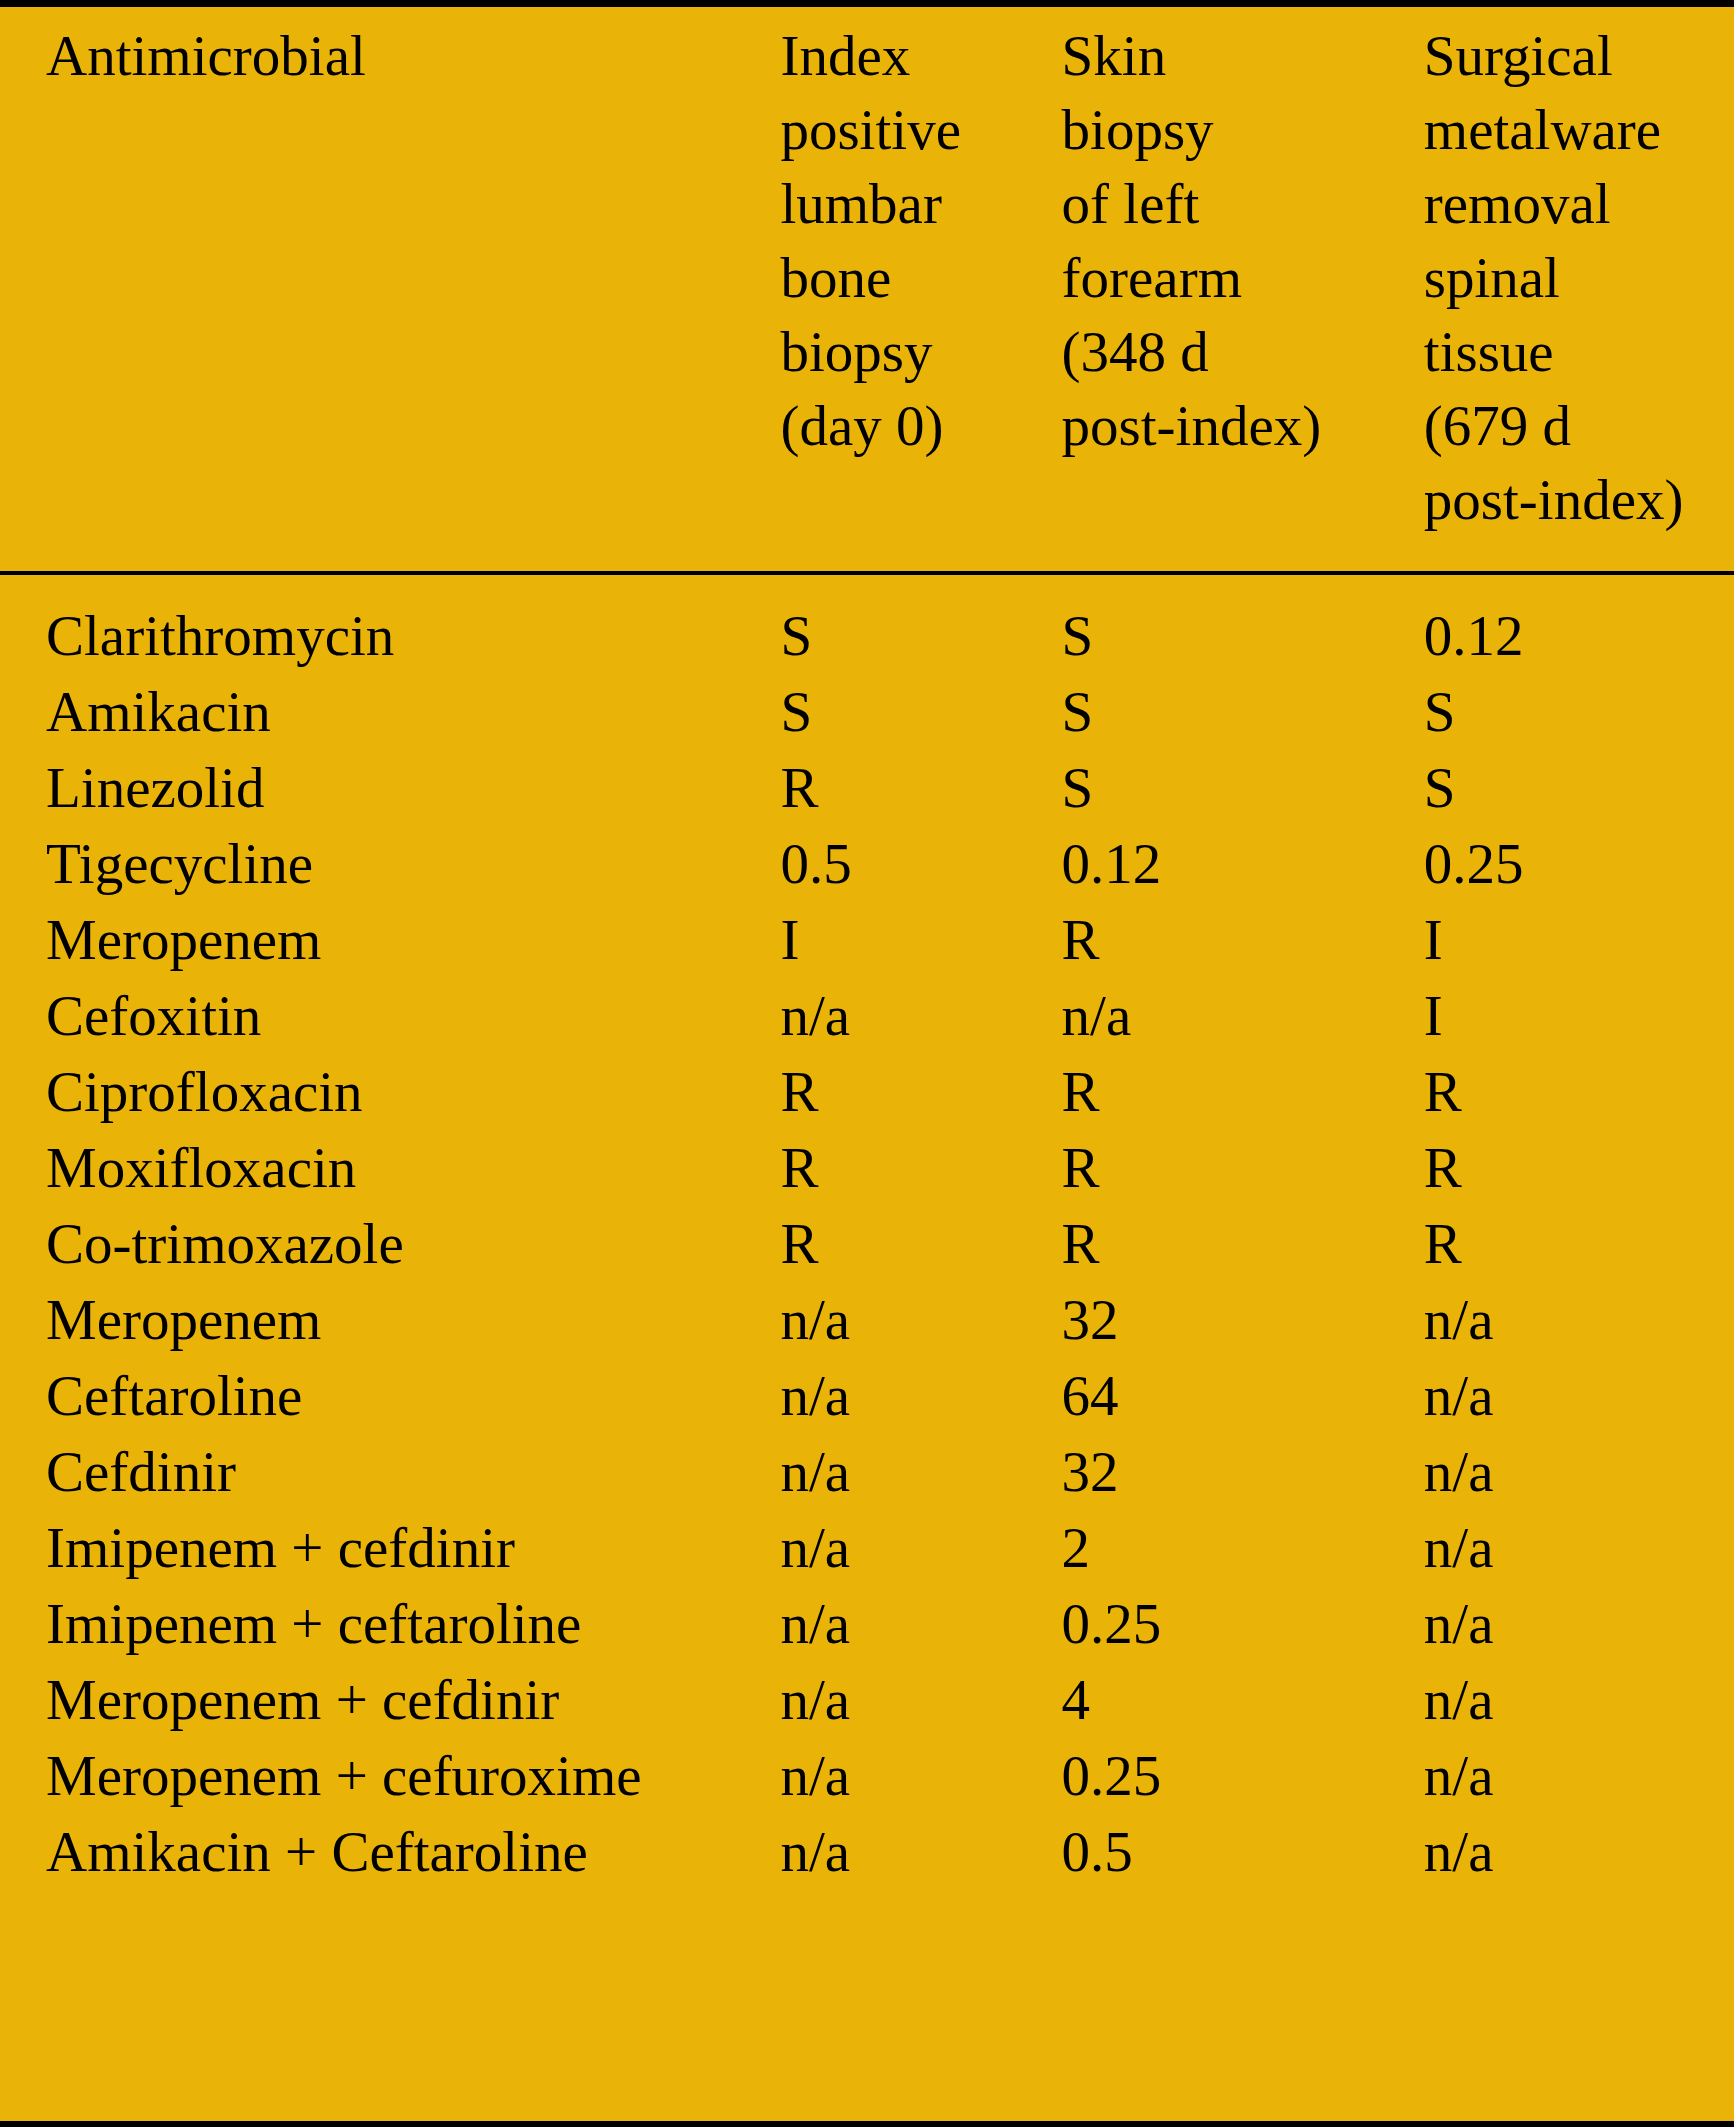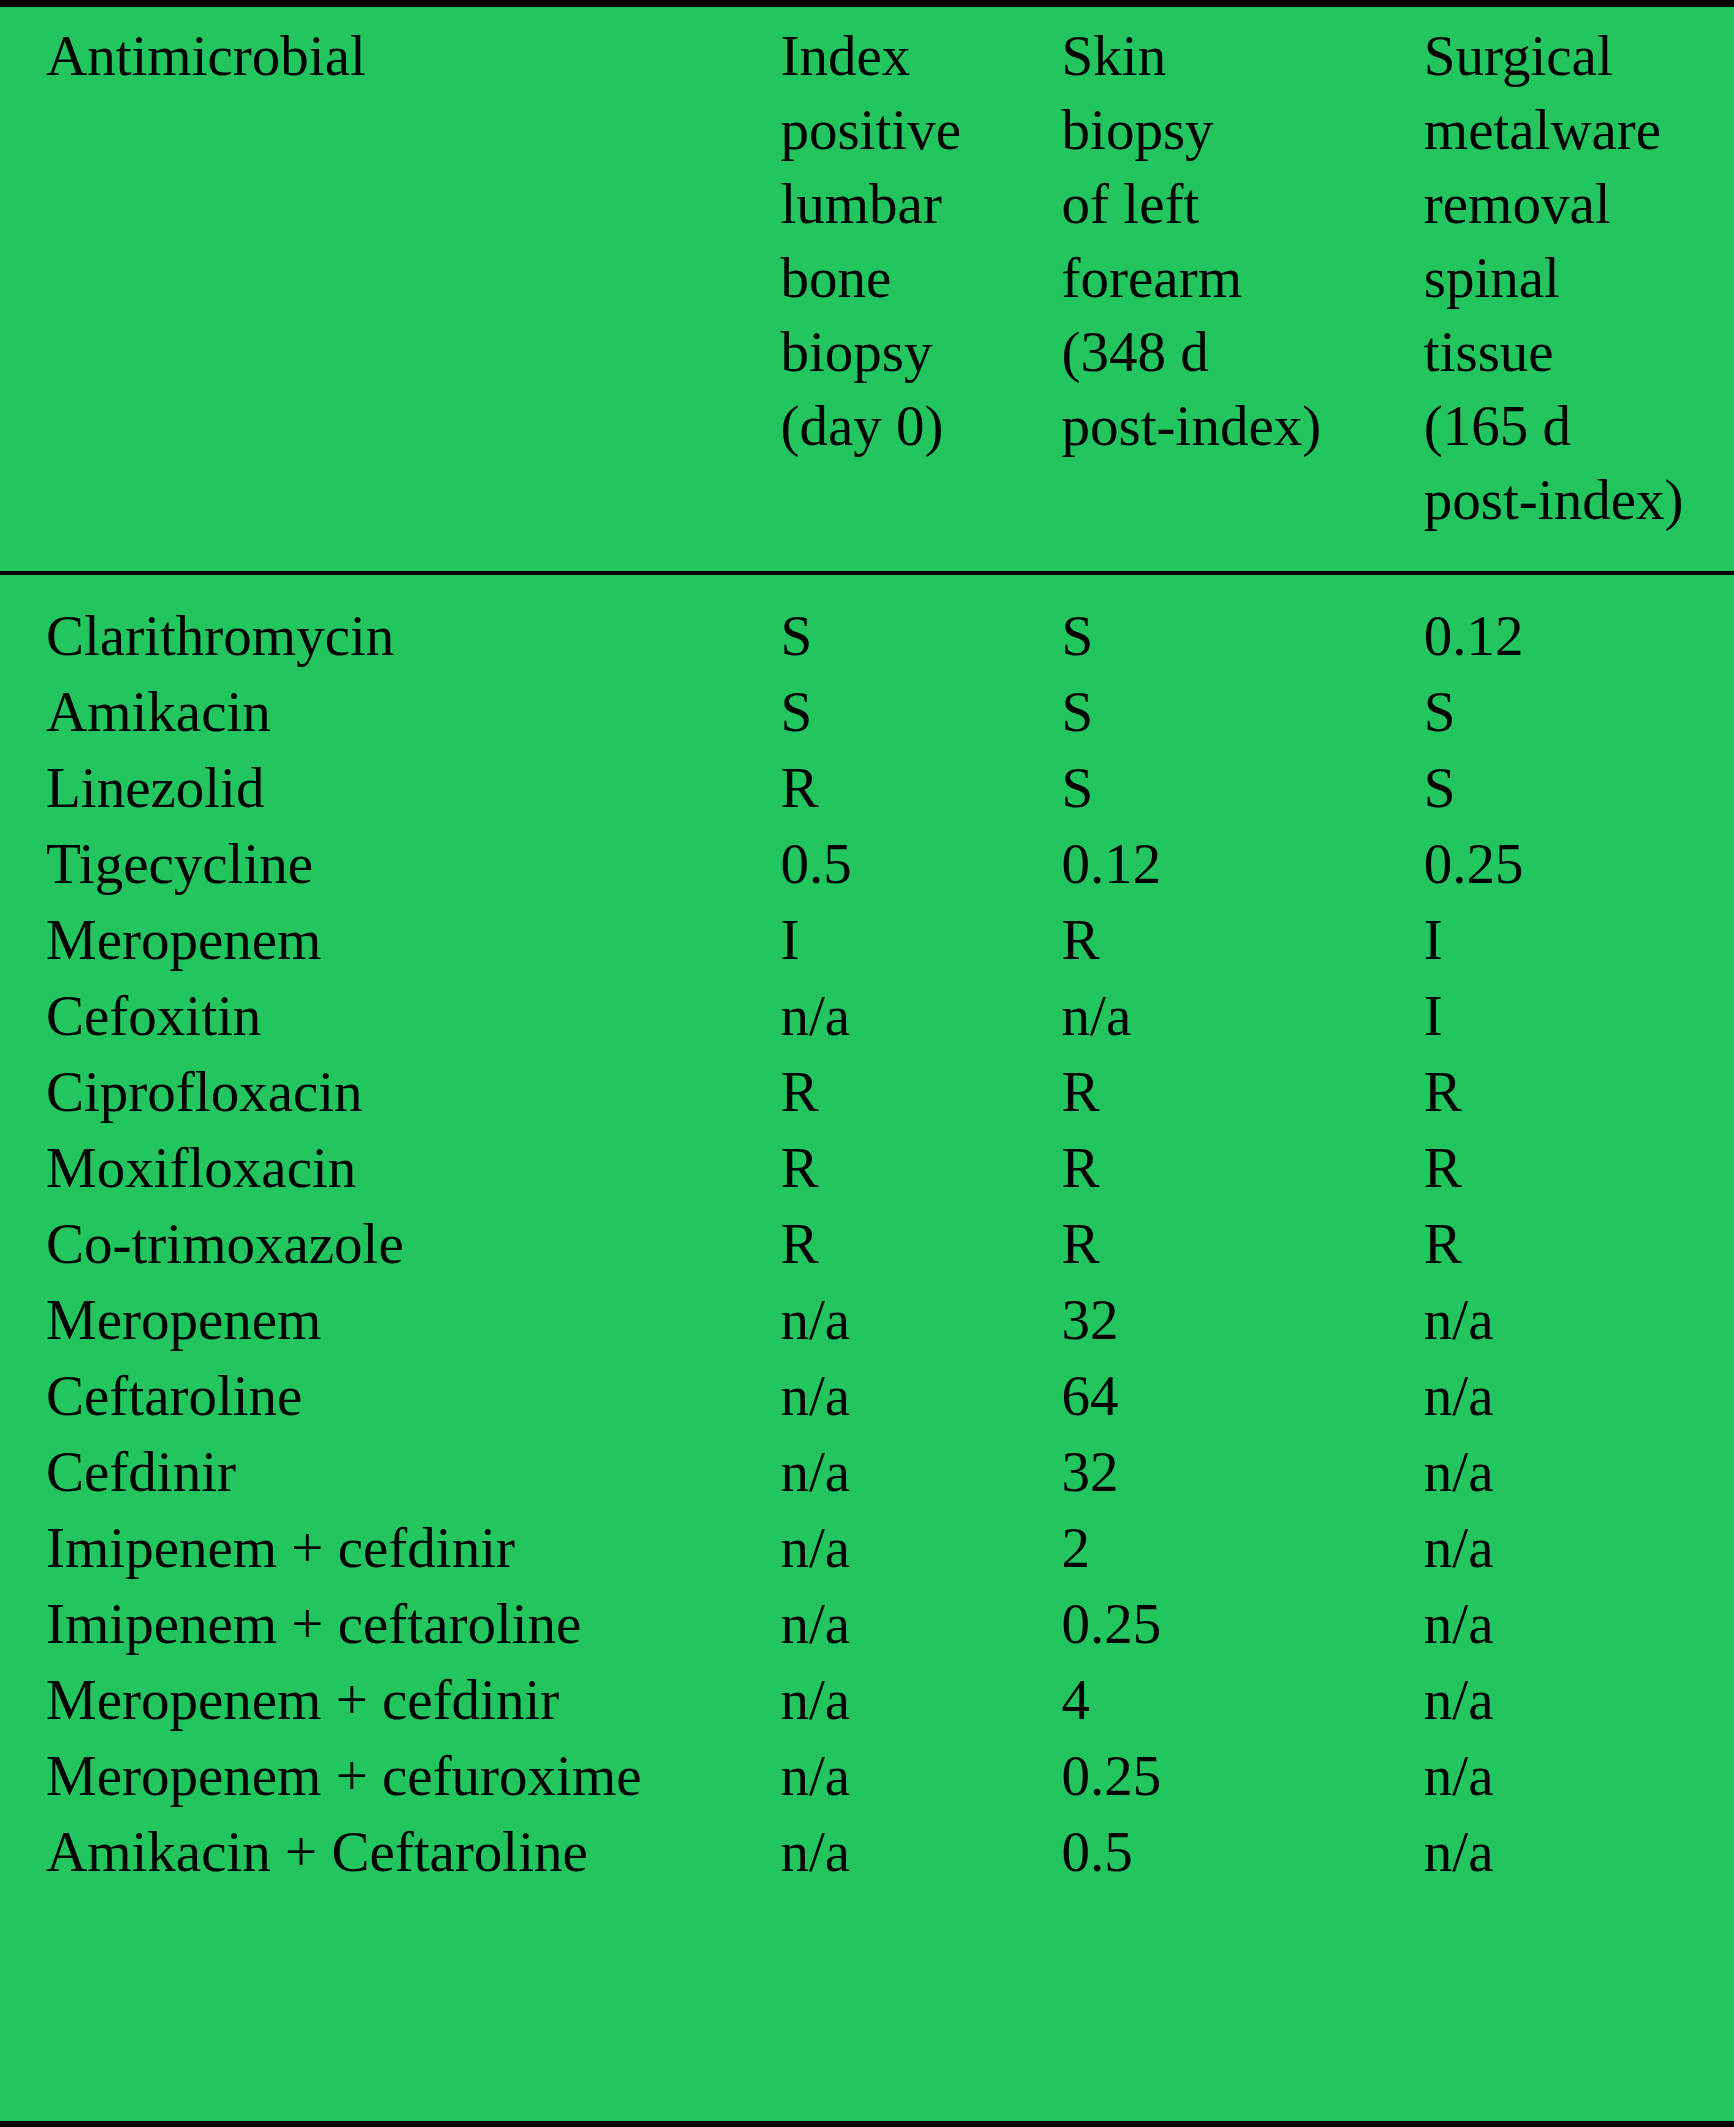--- a/index.html
+++ b/index.html
@@ -5,21 +5,21 @@
   html, body {
     margin: 0;
     padding: 0;
     background: #ffffff;
   }
   .page {
     position: relative;
     box-sizing: border-box;
     width: 1734px;
     height: 2127px;
-    background: #22c55e;
+    background: #eab308;
     border-top: 7.6px solid #000000;
     border-bottom: 6.7px solid #000000;
     overflow: hidden;
   }
   table.suscept {
     width: 1734px;
     border-collapse: collapse;
     table-layout: fixed;
     font-family: "Liberation Serif", "DejaVu Serif", serif;
     color: #000000;
@@ -79,21 +79,21 @@
 biopsy
 of left
 forearm
 (348 d
 post-index)</th>
         <th>Surgical
 metalware
 removal
 spinal
 tissue
-(165 d
+(679 d
 post-index)</th>
       </tr>
     </thead>
     <tbody>
         <tr>
           <td>Clarithromycin</td>
           <td>S</td>
           <td>S</td>
           <td>0.12</td>
         </tr>

